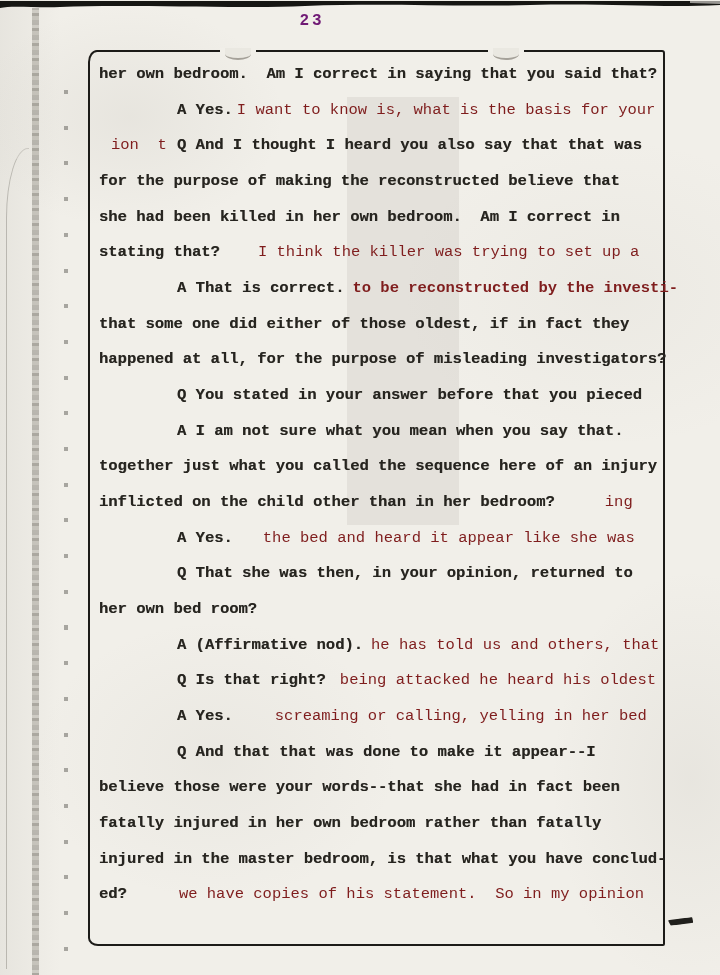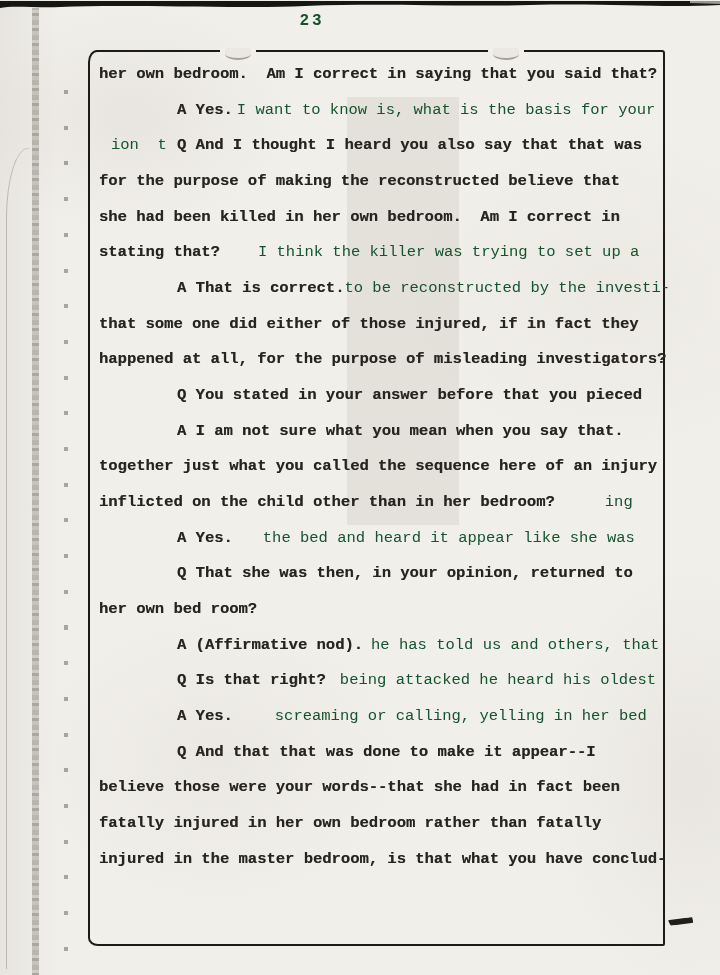--- a/index.html
+++ b/index.html
@@ -17,21 +17,21 @@
       radial-gradient(220px 160px at 18% 12%, rgba(160,156,146,0.12), transparent 70%),
       radial-gradient(300px 220px at 85% 30%, rgba(170,166,156,0.08), transparent 70%),
       radial-gradient(260px 200px at 30% 78%, rgba(165,161,150,0.09), transparent 70%),
       radial-gradient(200px 300px at 96% 80%, rgba(150,146,136,0.10), transparent 70%),
       linear-gradient(to right, rgba(140,137,128,0.10), transparent 60px);
   }
   .top-bar{position:absolute;top:0;left:0;width:720px;height:12px;z-index:4;}
   .page-number{
     position:absolute;top:12px;left:280px;width:64px;
     text-align:center;font-size:16px;font-weight:bold;
-    letter-spacing:3px;color:#14532d;z-index:5;
+    letter-spacing:3px;color:#701a75;z-index:5;
   }
   
   .binding-streak{
     position:absolute;left:32px;top:8px;width:7px;height:967px;z-index:2;
     background:repeating-linear-gradient(to bottom,
       #8d8a82 0 2px,#b7b4ab 2px 5px,#767369 5px 8px,#a7a49a 8px 12px,#8f8c83 12px 15px);
     opacity:.55;filter:blur(.4px);
   }
   .page-edge-line{
     position:absolute;left:6px;top:148px;width:22px;height:820px;z-index:2;
@@ -72,21 +72,21 @@
   .transcript{
     position:absolute;left:9px;top:13px;right:2px;z-index:2;
   }
   .line{
     height:35.68px;position:relative;white-space:pre;
     font-size:15.5px;font-weight:bold;color:#26241f;
     text-shadow:.3px .3px .3px rgba(42,40,35,0.55);
   }
   .line.indent{padding-left:78px;}
   .ghost{
-    font-weight:normal;color:#14532d;
+    font-weight:normal;color:#7f1d1d;
     text-shadow:none;filter:blur(.35px);
   }
   .ghost-pre{
     position:absolute;left:12px;top:0;
   }
   .ink-dash{
     position:absolute;left:668px;top:918px;width:25px;height:7px;z-index:5;
     background:#201f1c;border-radius:4px 2px 2px 4px;
     transform:rotate(-5deg);
     clip-path:polygon(0 15%,100% 0,100% 85%,10% 100%);
@@ -114,33 +114,34 @@
   <div class="staple-notch notch-1"></div>
   <div class="staple-notch notch-2"></div>
   <div class="scan-band"></div>
   <div class="transcript">
       <div class="line"><span class="main-text">her own bedroom.  Am I correct in saying that you said that?</span></div>
       <div class="line indent"><span class="main-text">A Yes.</span><span class="ghost" style="margin-left: 4px;">I want to know is, what is the basis for your</span></div>
       <div class="line indent"><span class="ghost ghost-pre">ion  t</span><span class="main-text">Q And I thought I heard you also say that that was</span></div>
       <div class="line"><span class="main-text">for the purpose of making the reconstructed believe that</span></div>
       <div class="line"><span class="main-text">she had been killed in her own bedroom.  Am I correct in</span></div>
       <div class="line"><span class="main-text">stating that?</span><span class="ghost" style="margin-left: 38px;">I think the killer was trying to set up a</span></div>
-      <div class="line indent"><span class="main-text">A That is correct.</span><span class="ghost" style="">to be reconstructed by the investi-</span></div>
-      <div class="line"><span class="main-text">that some one did either of those injured, if in fact they</span></div>
+      <div class="line indent"><span class="main-text">A That is correct.</span><span class="ghost" style="margin-left: 8px; font-weight: bold;">to be reconstructed by the investi-</span></div>
+      <div class="line"><span class="main-text">that some one did either of those oldest, if in fact they</span></div>
       <div class="line"><span class="main-text">happened at all, for the purpose of misleading investigators?</span></div>
       <div class="line indent"><span class="main-text">Q You stated in your answer before that you pieced</span></div>
       <div class="line indent"><span class="main-text">A I am not sure what you mean when you say that.</span></div>
       <div class="line"><span class="main-text">together just what you called the sequence here of an injury</span></div>
       <div class="line"><span class="main-text">inflicted on the child other than in her bedroom?</span><span class="ghost" style="margin-left: 50px;">ing</span></div>
       <div class="line indent"><span class="main-text">A Yes.</span><span class="ghost" style="margin-left: 30px;">the bed and heard it appear like she was</span></div>
       <div class="line indent"><span class="main-text">Q That she was then, in your opinion, returned to</span></div>
       <div class="line"><span class="main-text">her own bed room?</span></div>
       <div class="line indent"><span class="main-text">A (Affirmative nod).</span><span class="ghost" style="margin-left: 8px;">he has told us and others, that</span></div>
       <div class="line indent"><span class="main-text">Q Is that right?</span><span class="ghost" style="margin-left: 14px;">being attacked he heard his oldest</span></div>
       <div class="line indent"><span class="main-text">A Yes.</span><span class="ghost" style="margin-left: 42px;">screaming or calling, yelling in her bed</span></div>
       <div class="line indent"><span class="main-text">Q And that that was done to make it appear--I</span></div>
       <div class="line"><span class="main-text">believe those were your words--that she had in fact been</span></div>
       <div class="line"><span class="main-text">fatally injured in her own bedroom rather than fatally</span></div>
       <div class="line"><span class="main-text">injured in the master bedroom, is that what you have conclud-</span></div>
+      <div class="line"><span class="main-text">ed?</span><span class="ghost" style="margin-left: 52px;">we have copies of his statement.  So in my opinion</span></div>
     </div>
 </div>
 
 <div class="ink-dash"></div>
 
 </body></html>

